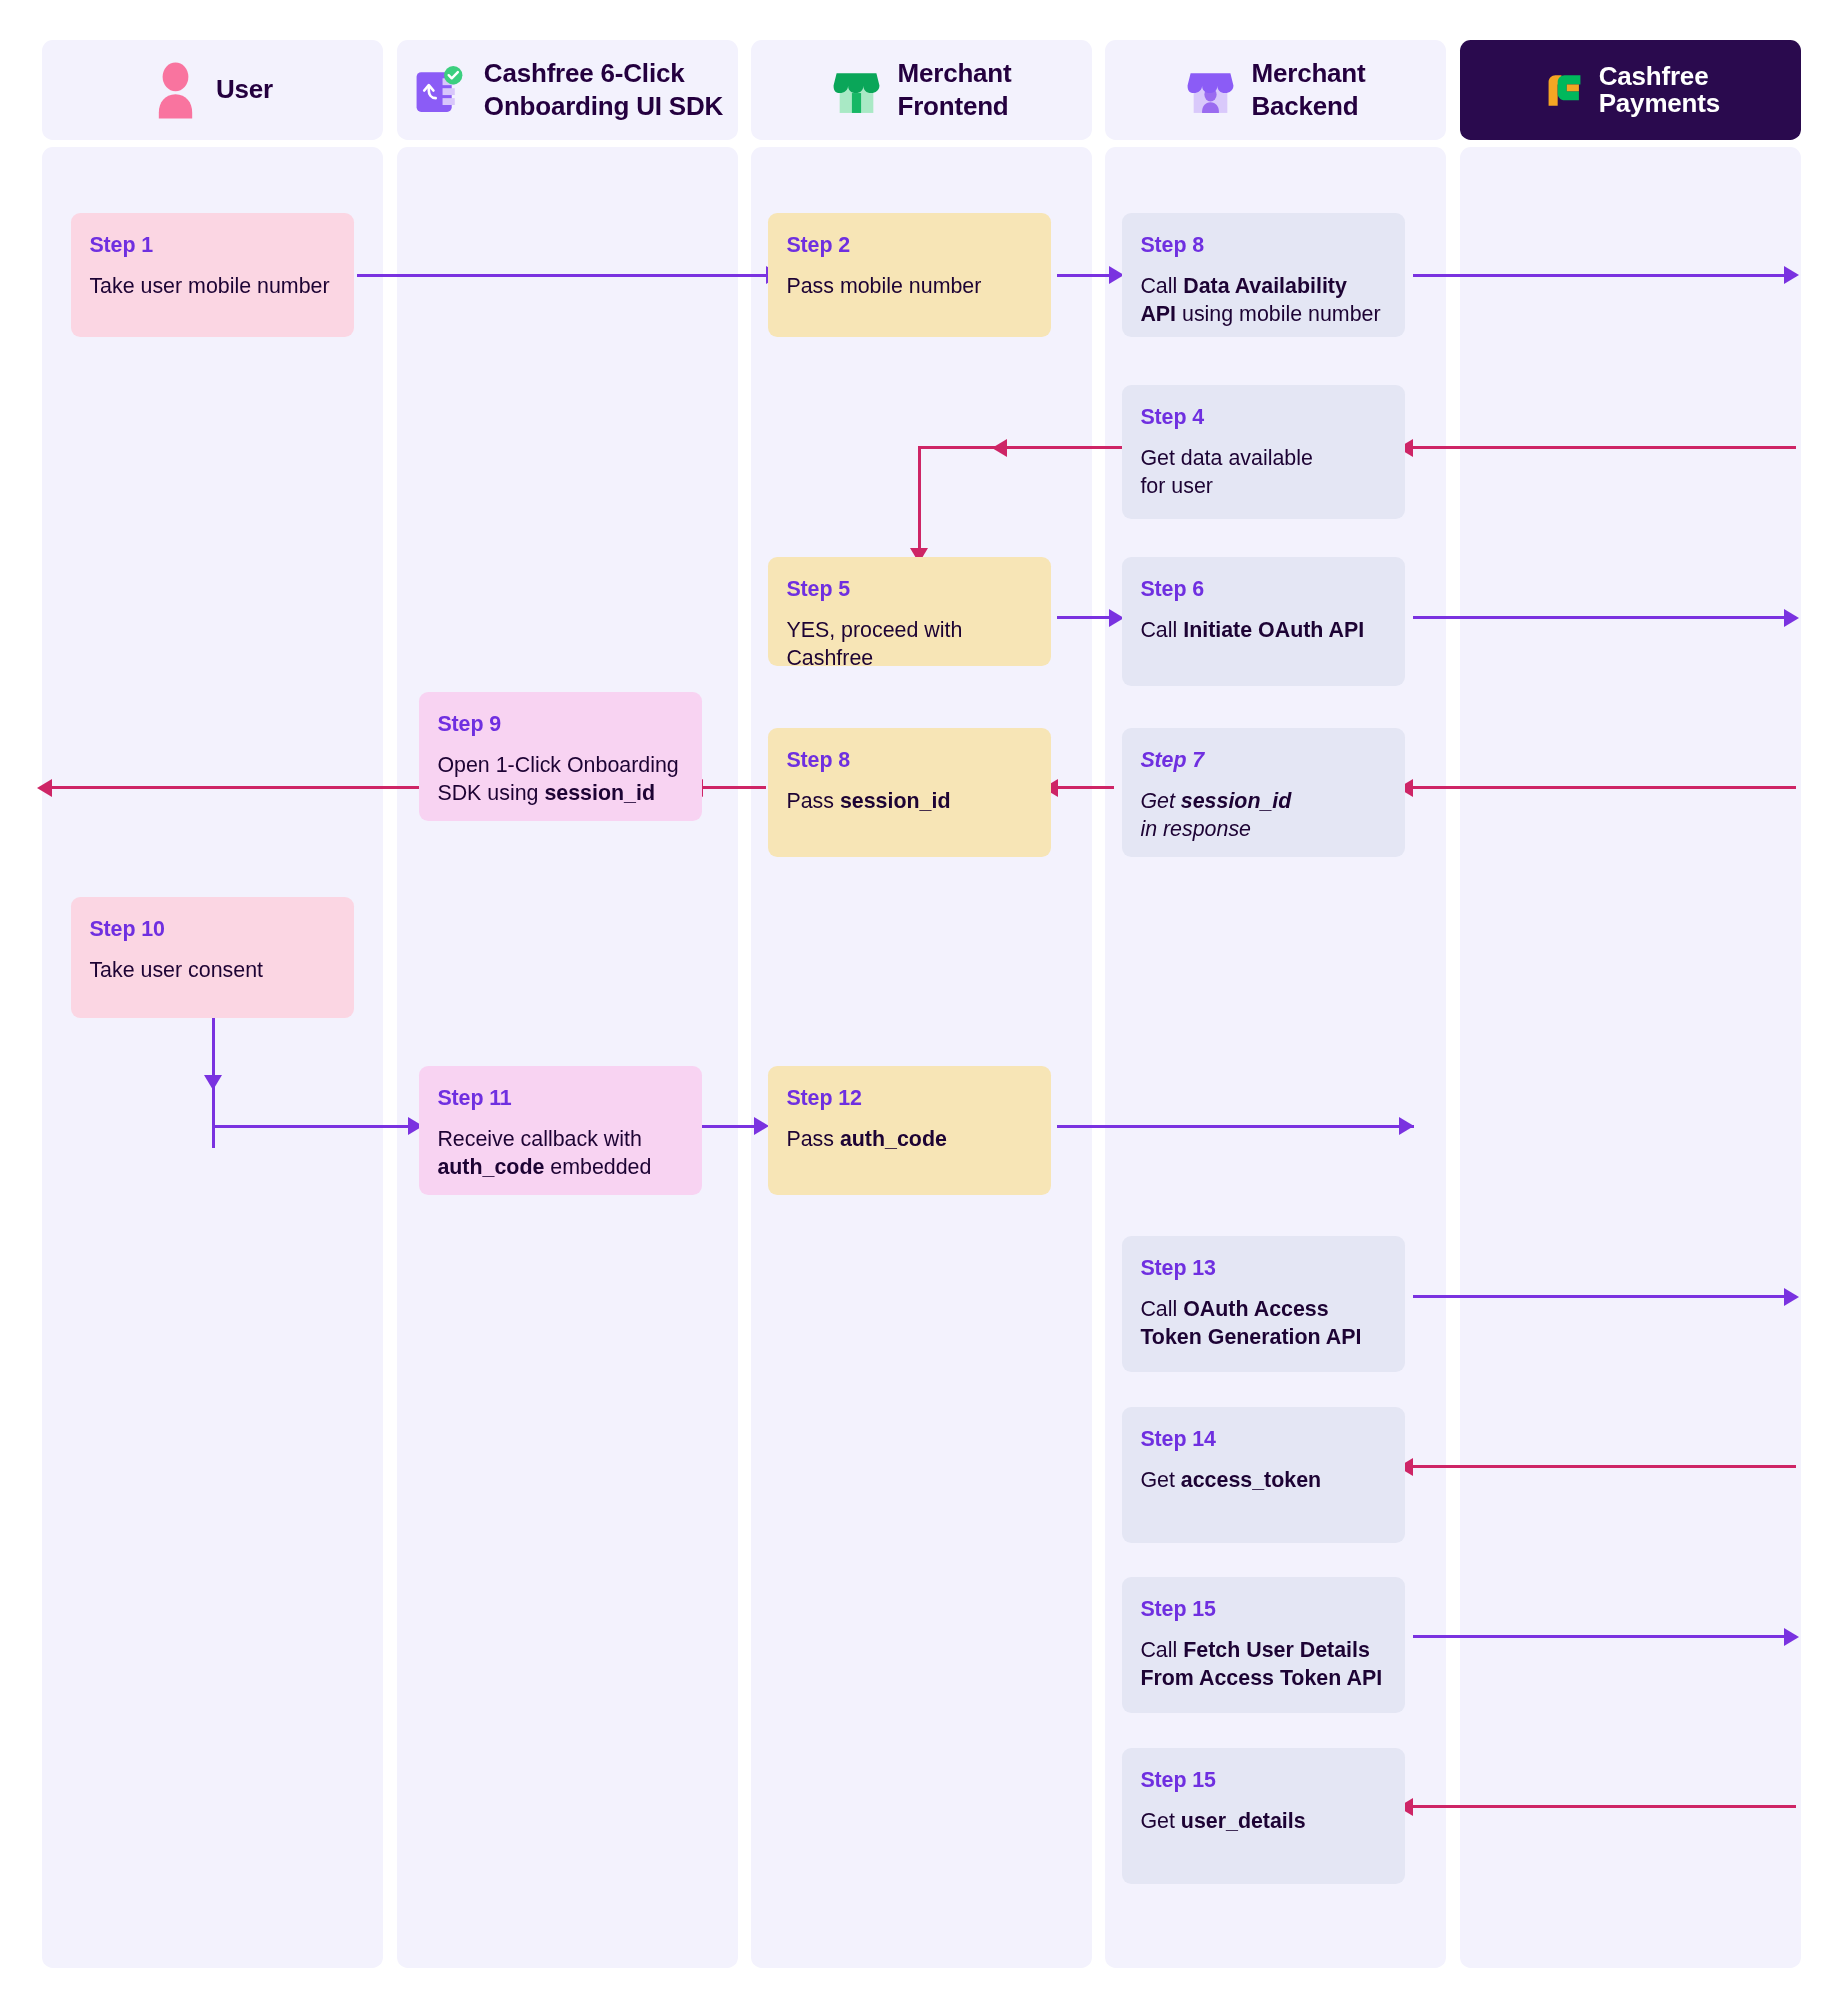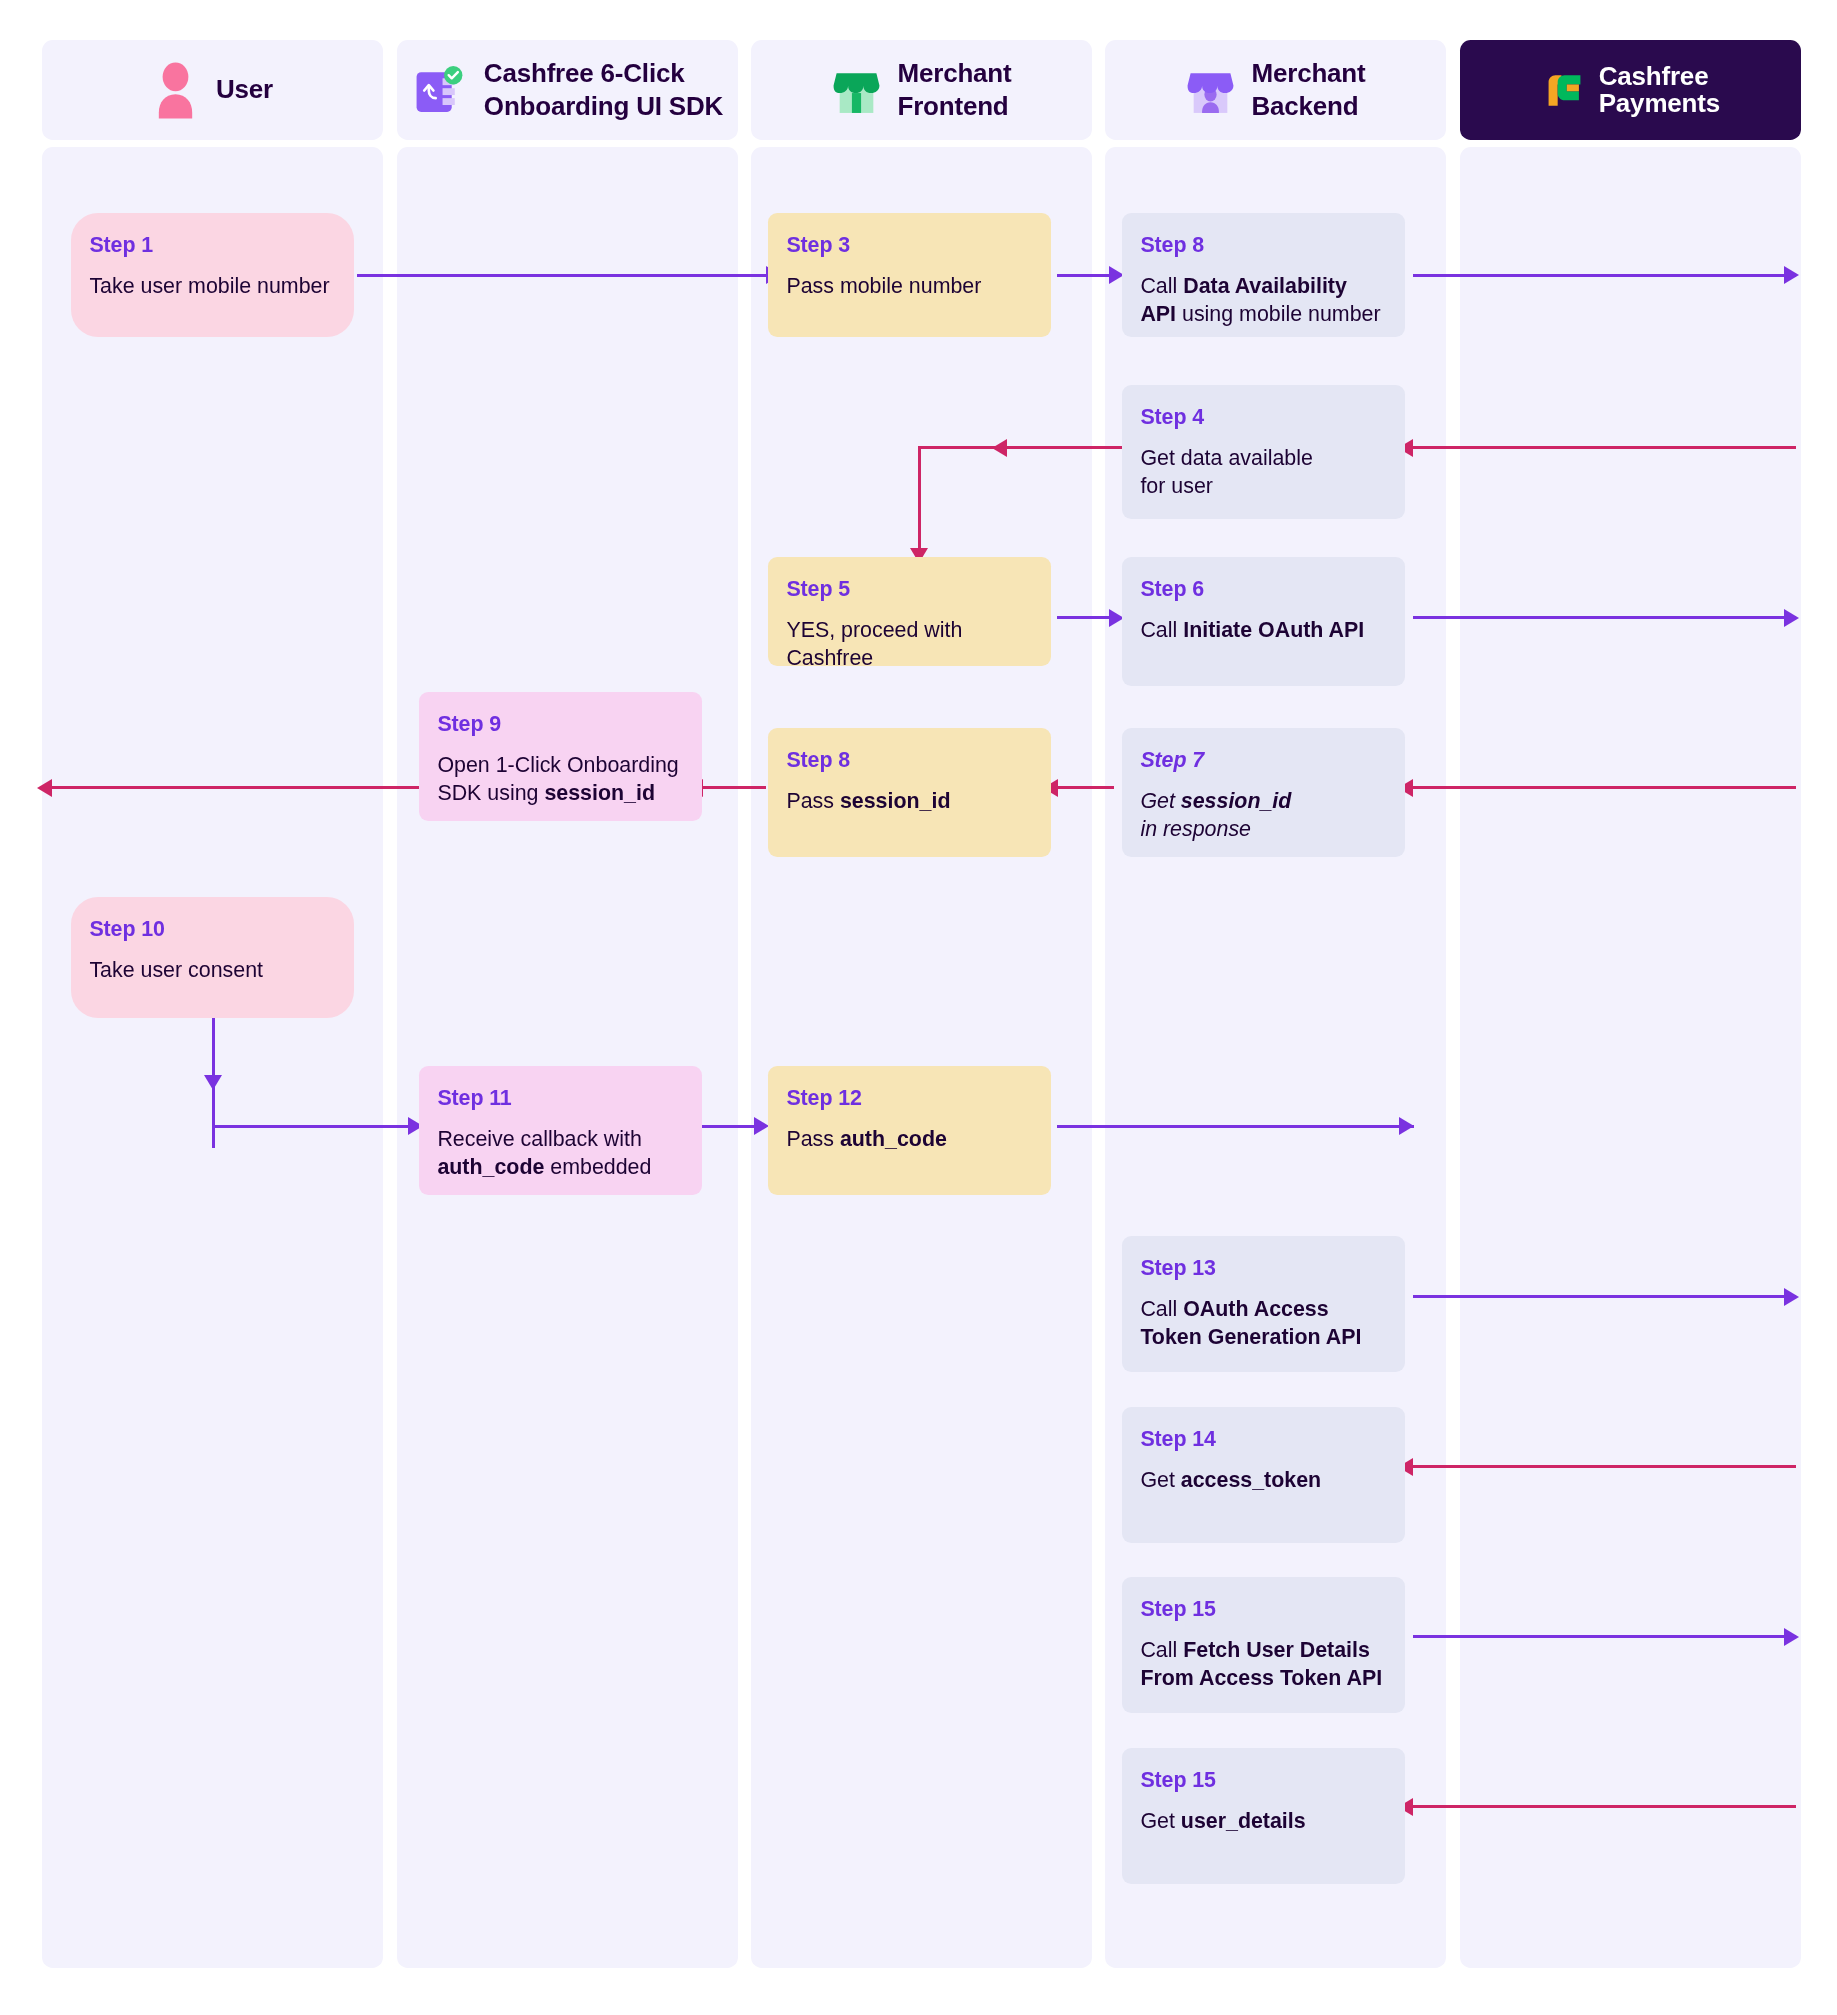--- a/index.html
+++ b/index.html
@@ -69,21 +69,21 @@
     margin-bottom:13.8px;
   }
   .card .step-text{
     color:#1d0334;
     font-size:21.4px;
     font-weight:400;
     line-height:1.33;
   }
   .card .step-text b{ font-weight:700; }
 
-  .t-pink  { background:#fbd6e3;border-radius:27px; }
+  .t-pink  { background:#fbd6e3; }
   .t-magenta{ background:#f8d3f2; }
   .t-yellow{ background:#f7e5b6; }
   .t-blue  { background:#e4e6f4; }
 
   
   .hline{
     position:absolute;
     height:3.1px;
     z-index:3;
   }
@@ -256,21 +256,21 @@
 
   <div class="hline crimson" style="left:1413px;top:1805px;width:383px;"></div>
   <div class="arrow left" style="left:1398px;top:1798px;"></div>
 
   <div class="card t-pink" style="left:71px;top:213px;width:283px;height:124px;">
     <div class="step-label">Step 1</div>
     <div class="step-text">Take user mobile number</div>
   </div>
 
   <div class="card t-yellow" style="left:768px;top:213px;width:283px;height:124px;">
-    <div class="step-label">Step 3</div>
+    <div class="step-label">Step 2</div>
     <div class="step-text">Pass mobile number</div>
   </div>
 
   <div class="card t-blue" style="left:1122px;top:213px;width:283px;height:124px;">
     <div class="step-label">Step 8</div>
     <div class="step-text">Call <b>Data Availability API</b> using mobile number</div>
   </div>
 
   <div class="card t-blue" style="left:1122px;top:385px;width:283px;height:134px;">
     <div class="step-label">Step 4</div>

